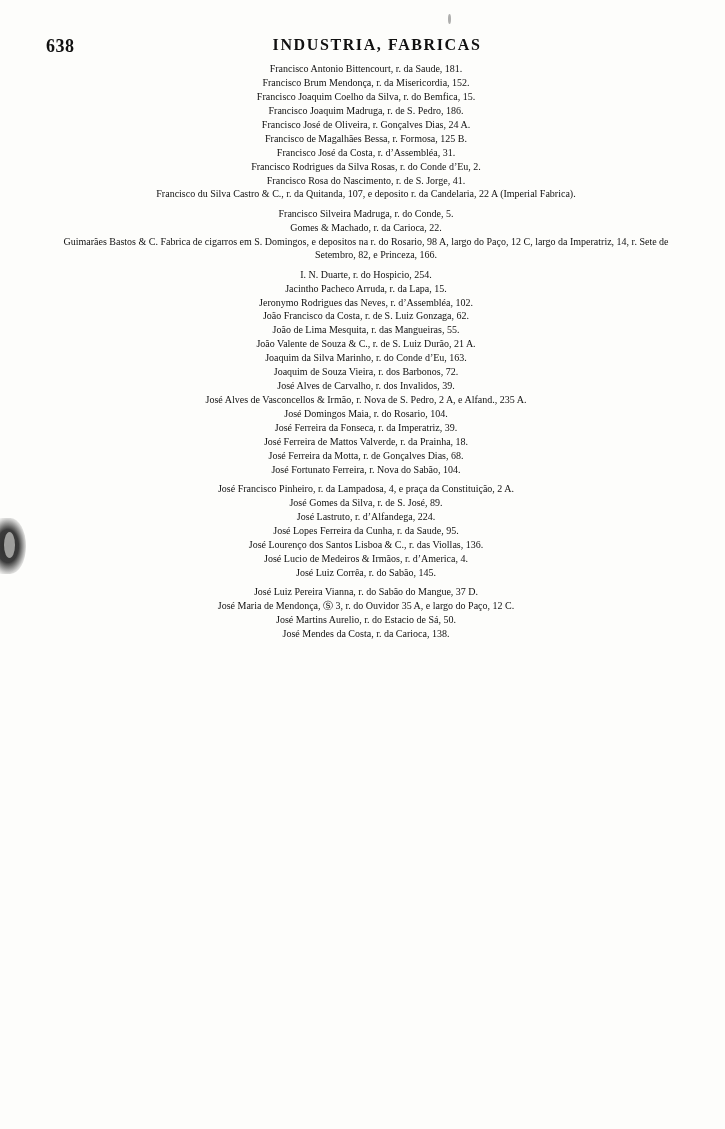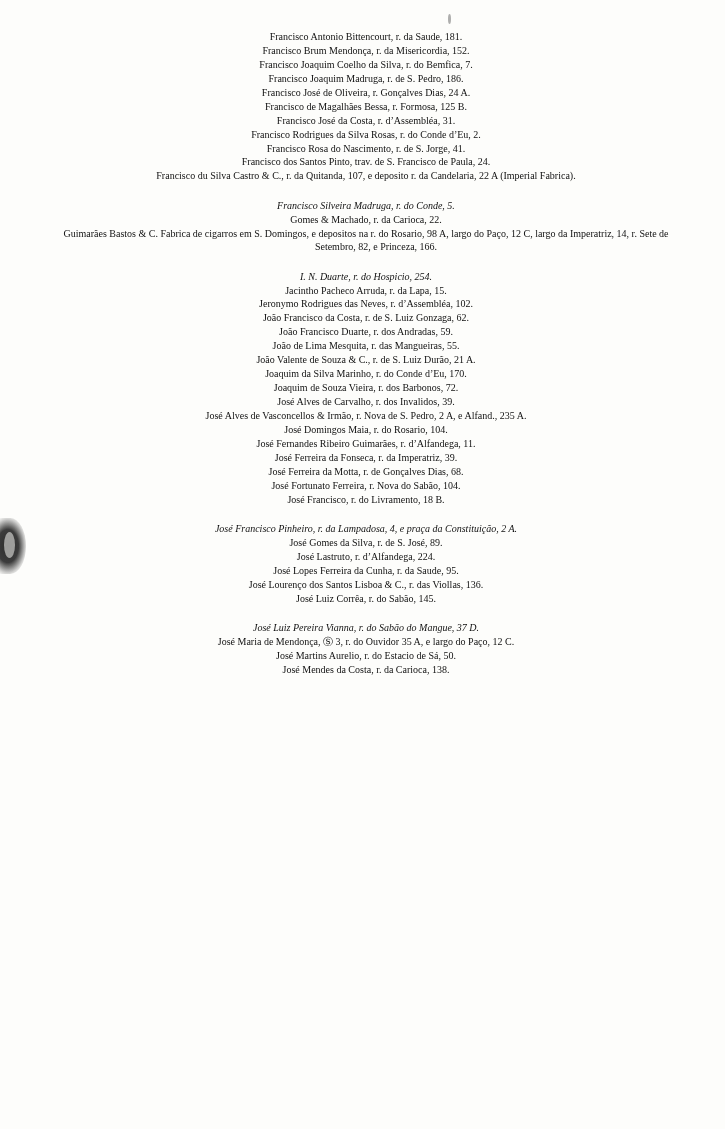--- a/index.html
+++ b/index.html
@@ -51,22 +51,21 @@
     line-height: 1.345;
     text-align: center;
   }
   .entry {
     margin: 0 0 0.5px 0;
     text-indent: 0;
     padding-left: 20px;
     text-indent: -20px;
   }
   .entry.gap-above {
-    margin-top: 16px;
-    font-style: italic;
+    margin-top: 6px;
   }
   
   .edge-blob {
     position: absolute;
     left: 0px;
     top: 518px;
     width: 26px;
     height: 56px;
     background: radial-gradient(ellipse at 30% 50%, #1b1b1b 0%, #2c2c2c 42%, rgba(60,60,60,0.25) 68%, rgba(255,255,255,0) 78%);
     border-radius: 0 60% 60% 0 / 0 50% 50% 0;
@@ -93,58 +92,60 @@
 </head>
 <body>
 
 <div class="page">
 
   <div class="speck" style="left:448px; top:14px; width:3px; height:10px;"></div>
   <div class="edge-blob"></div>
 
   <div class="page-inner">
 
+    <div class="header-row">
+      <div class="folio">638</div>
+      <div class="running-head">INDUSTRIA, FABRICAS</div>
+    </div>
 
     <div class="entries">
         <p class="entry">Francisco Antonio Bittencourt, r. da Saude, 181.</p>
         <p class="entry">Francisco Brum Mendonça, r. da Misericordia, 152.</p>
-        <p class="entry">Francisco Joaquim Coelho da Silva, r. do Bemfica, 7.</p>
+        <p class="entry">Francisco Joaquim Coelho da Silva, r. do Bemfica, 15.</p>
         <p class="entry">Francisco Joaquim Madruga, r. de S. Pedro, 186.</p>
         <p class="entry">Francisco José de Oliveira, r. Gonçalves Dias, 24 A.</p>
         <p class="entry">Francisco de Magalhães Bessa, r. Formosa, 125 B.</p>
         <p class="entry">Francisco José da Costa, r. d’Assembléa, 31.</p>
         <p class="entry">Francisco Rodrigues da Silva Rosas, r. do Conde d’Eu, 2.</p>
         <p class="entry">Francisco Rosa do Nascimento, r. de S. Jorge, 41.</p>
-        <p class="entry">Francisco dos Santos Pinto, trav. de S. Francisco de Paula, 24.</p>
         <p class="entry">Francisco du Silva Castro &amp; C., r. da Quitanda, 107, e deposito r. da Candelaria, 22 A (Imperial Fabrica).</p>
         <p class="entry gap-above">Francisco Silveira Madruga, r. do Conde, 5.</p>
         <p class="entry">Gomes &amp; Machado, r. da Carioca, 22.</p>
         <p class="entry">Guimarães Bastos &amp; C. Fabrica de cigarros em S. Domingos, e depositos na r. do Rosario, 98 A, largo do Paço, 12 C, largo da Imperatriz, 14, r. Sete de Setembro, 82, e Princeza, 166.</p>
         <p class="entry gap-above">I. N. Duarte, r. do Hospicio, 254.</p>
         <p class="entry">Jacintho Pacheco Arruda, r. da Lapa, 15.</p>
         <p class="entry">Jeronymo Rodrigues das Neves, r. d’Assembléa, 102.</p>
         <p class="entry">João Francisco da Costa, r. de S. Luiz Gonzaga, 62.</p>
-        <p class="entry">João Francisco Duarte, r. dos Andradas, 59.</p>
         <p class="entry">João de Lima Mesquita, r. das Mangueiras, 55.</p>
         <p class="entry">João Valente de Souza &amp; C., r. de S. Luiz Durão, 21 A.</p>
-        <p class="entry">Joaquim da Silva Marinho, r. do Conde d’Eu, 170.</p>
+        <p class="entry">Joaquim da Silva Marinho, r. do Conde d’Eu, 163.</p>
         <p class="entry">Joaquim de Souza Vieira, r. dos Barbonos, 72.</p>
         <p class="entry">José Alves de Carvalho, r. dos Invalidos, 39.</p>
         <p class="entry">José Alves de Vasconcellos &amp; Irmão, r. Nova de S. Pedro, 2 A, e Alfand., 235 A.</p>
         <p class="entry">José Domingos Maia, r. do Rosario, 104.</p>
-        <p class="entry">José Fernandes Ribeiro Guimarães, r. d’Alfandega, 11.</p>
         <p class="entry">José Ferreira da Fonseca, r. da Imperatriz, 39.</p>
+        <p class="entry">José Ferreira de Mattos Valverde, r. da Prainha, 18.</p>
         <p class="entry">José Ferreira da Motta, r. de Gonçalves Dias, 68.</p>
         <p class="entry">José Fortunato Ferreira, r. Nova do Sabão, 104.</p>
-        <p class="entry">José Francisco, r. do Livramento, 18 B.</p>
         <p class="entry gap-above">José Francisco Pinheiro, r. da Lampadosa, 4, e praça da Constituição, 2 A.</p>
         <p class="entry">José Gomes da Silva, r. de S. José, 89.</p>
         <p class="entry">José Lastruto, r. d’Alfandega, 224.</p>
         <p class="entry">José Lopes Ferreira da Cunha, r. da Saude, 95.</p>
         <p class="entry">José Lourenço dos Santos Lisboa &amp; C., r. das Viollas, 136.</p>
+        <p class="entry">José Lucio de Medeiros &amp; Irmãos, r. d’America, 4.</p>
         <p class="entry">José Luiz Corrêa, r. do Sabão, 145.</p>
         <p class="entry gap-above">José Luiz Pereira Vianna, r. do Sabão do Mangue, 37 D.</p>
         <p class="entry">José Maria de Mendonça, Ⓢ 3, r. do Ouvidor 35 A, e largo do Paço, 12 C.</p>
         <p class="entry">José Martins Aurelio, r. do Estacio de Sá, 50.</p>
         <p class="entry">José Mendes da Costa, r. da Carioca, 138.</p>
       </div>
 
   </div>
 </div>
 

